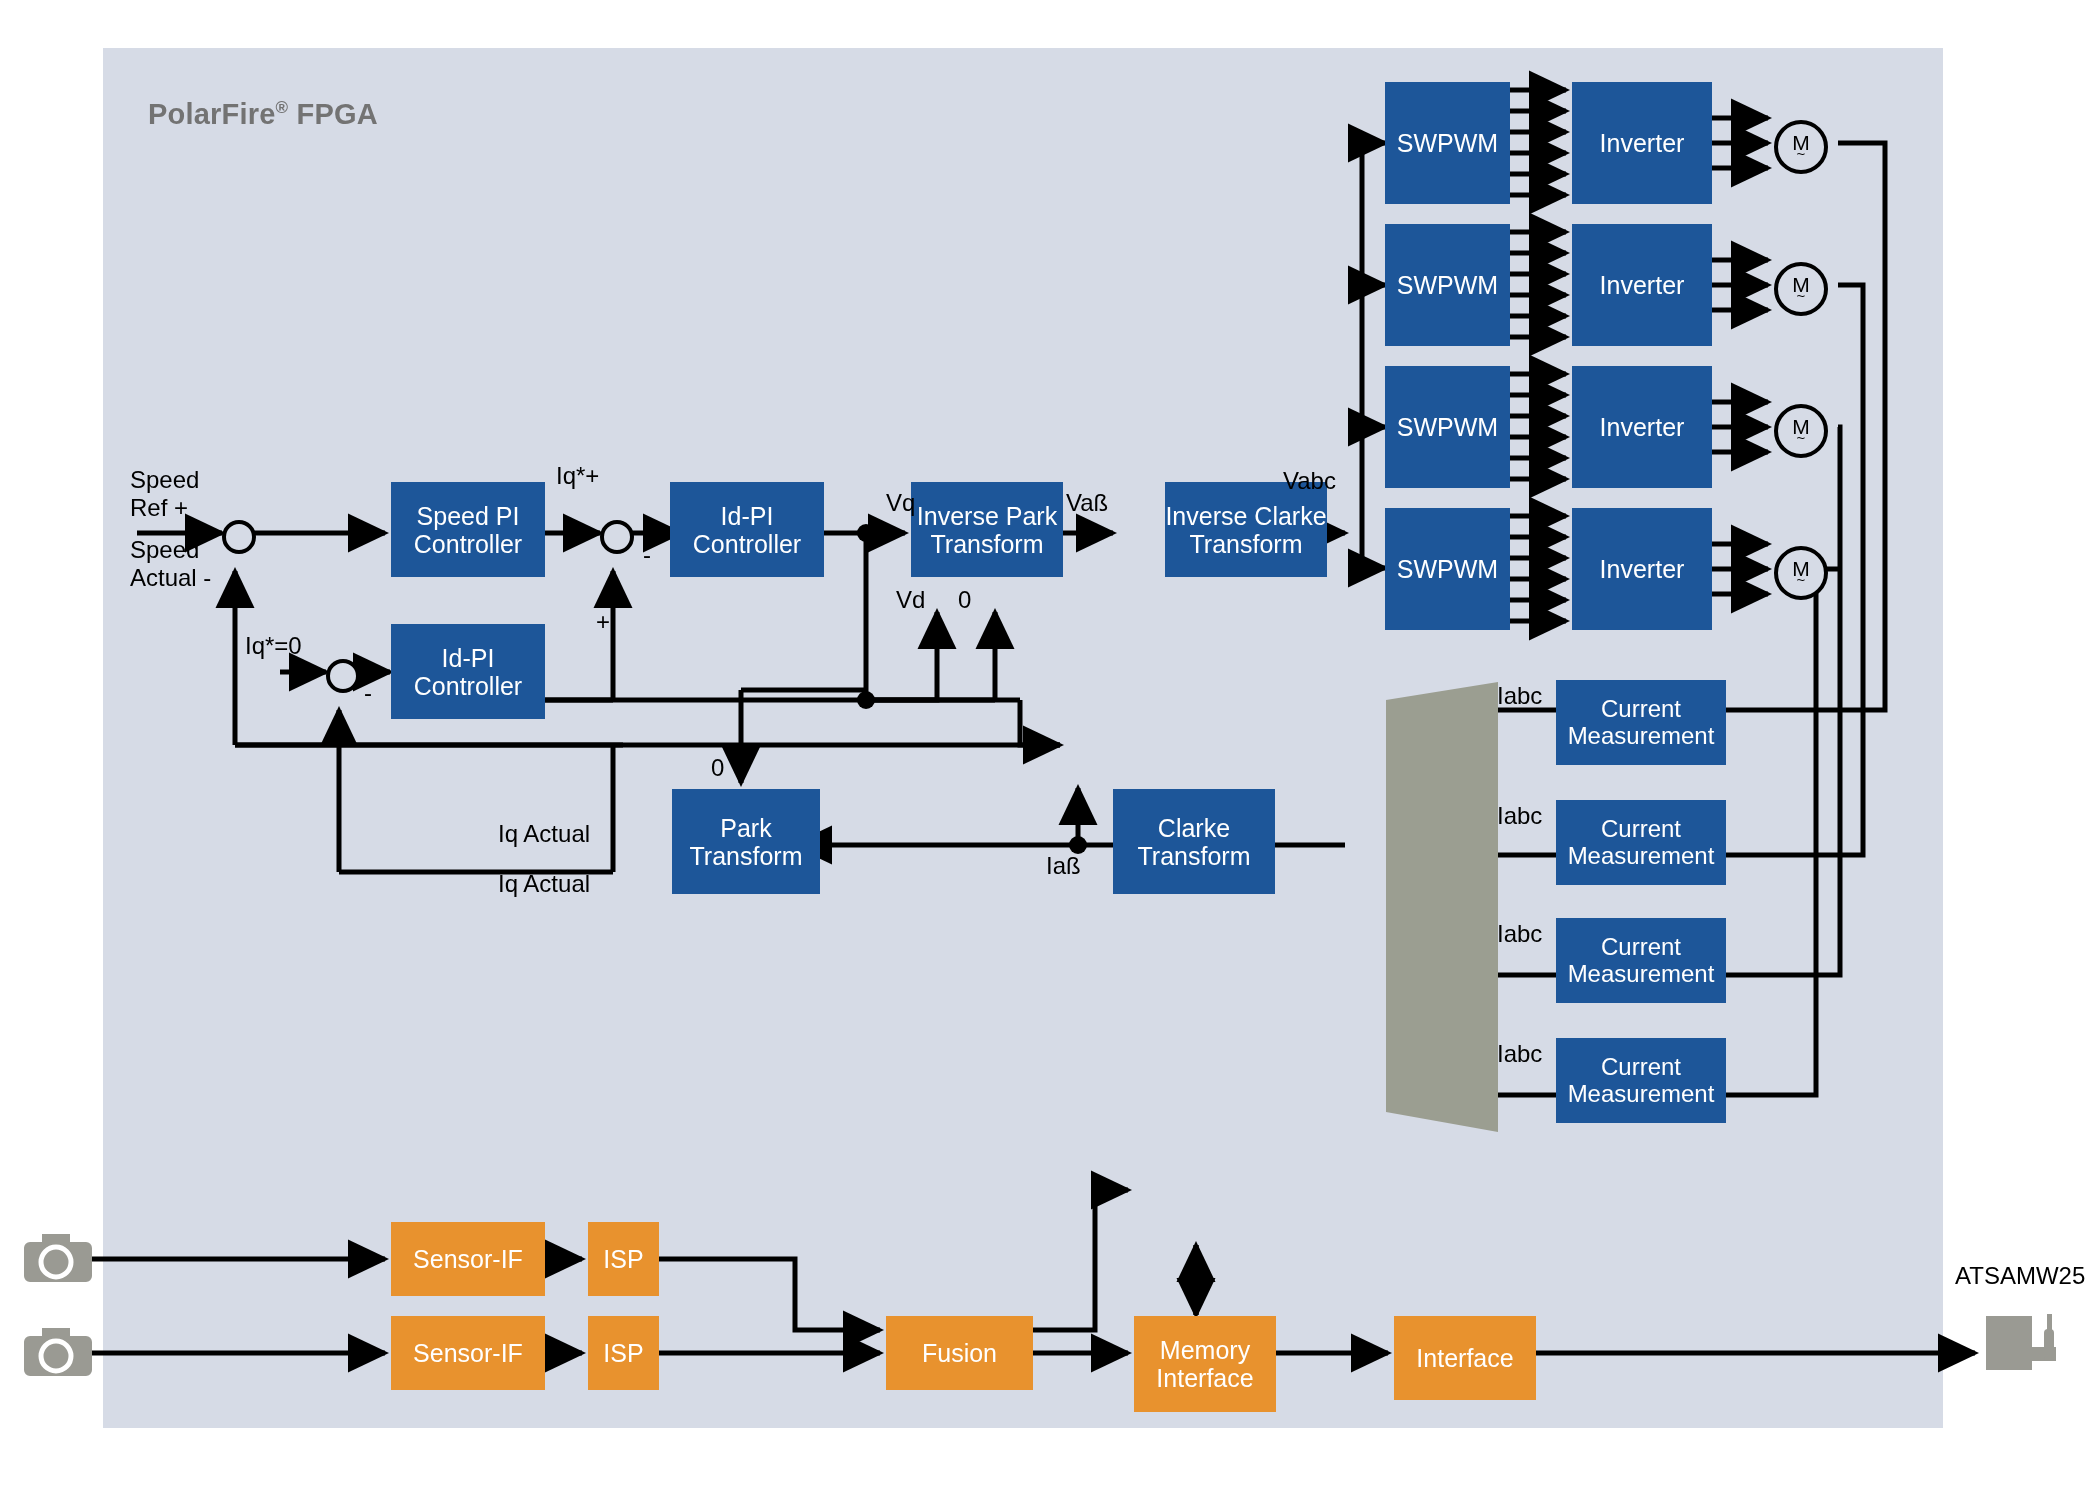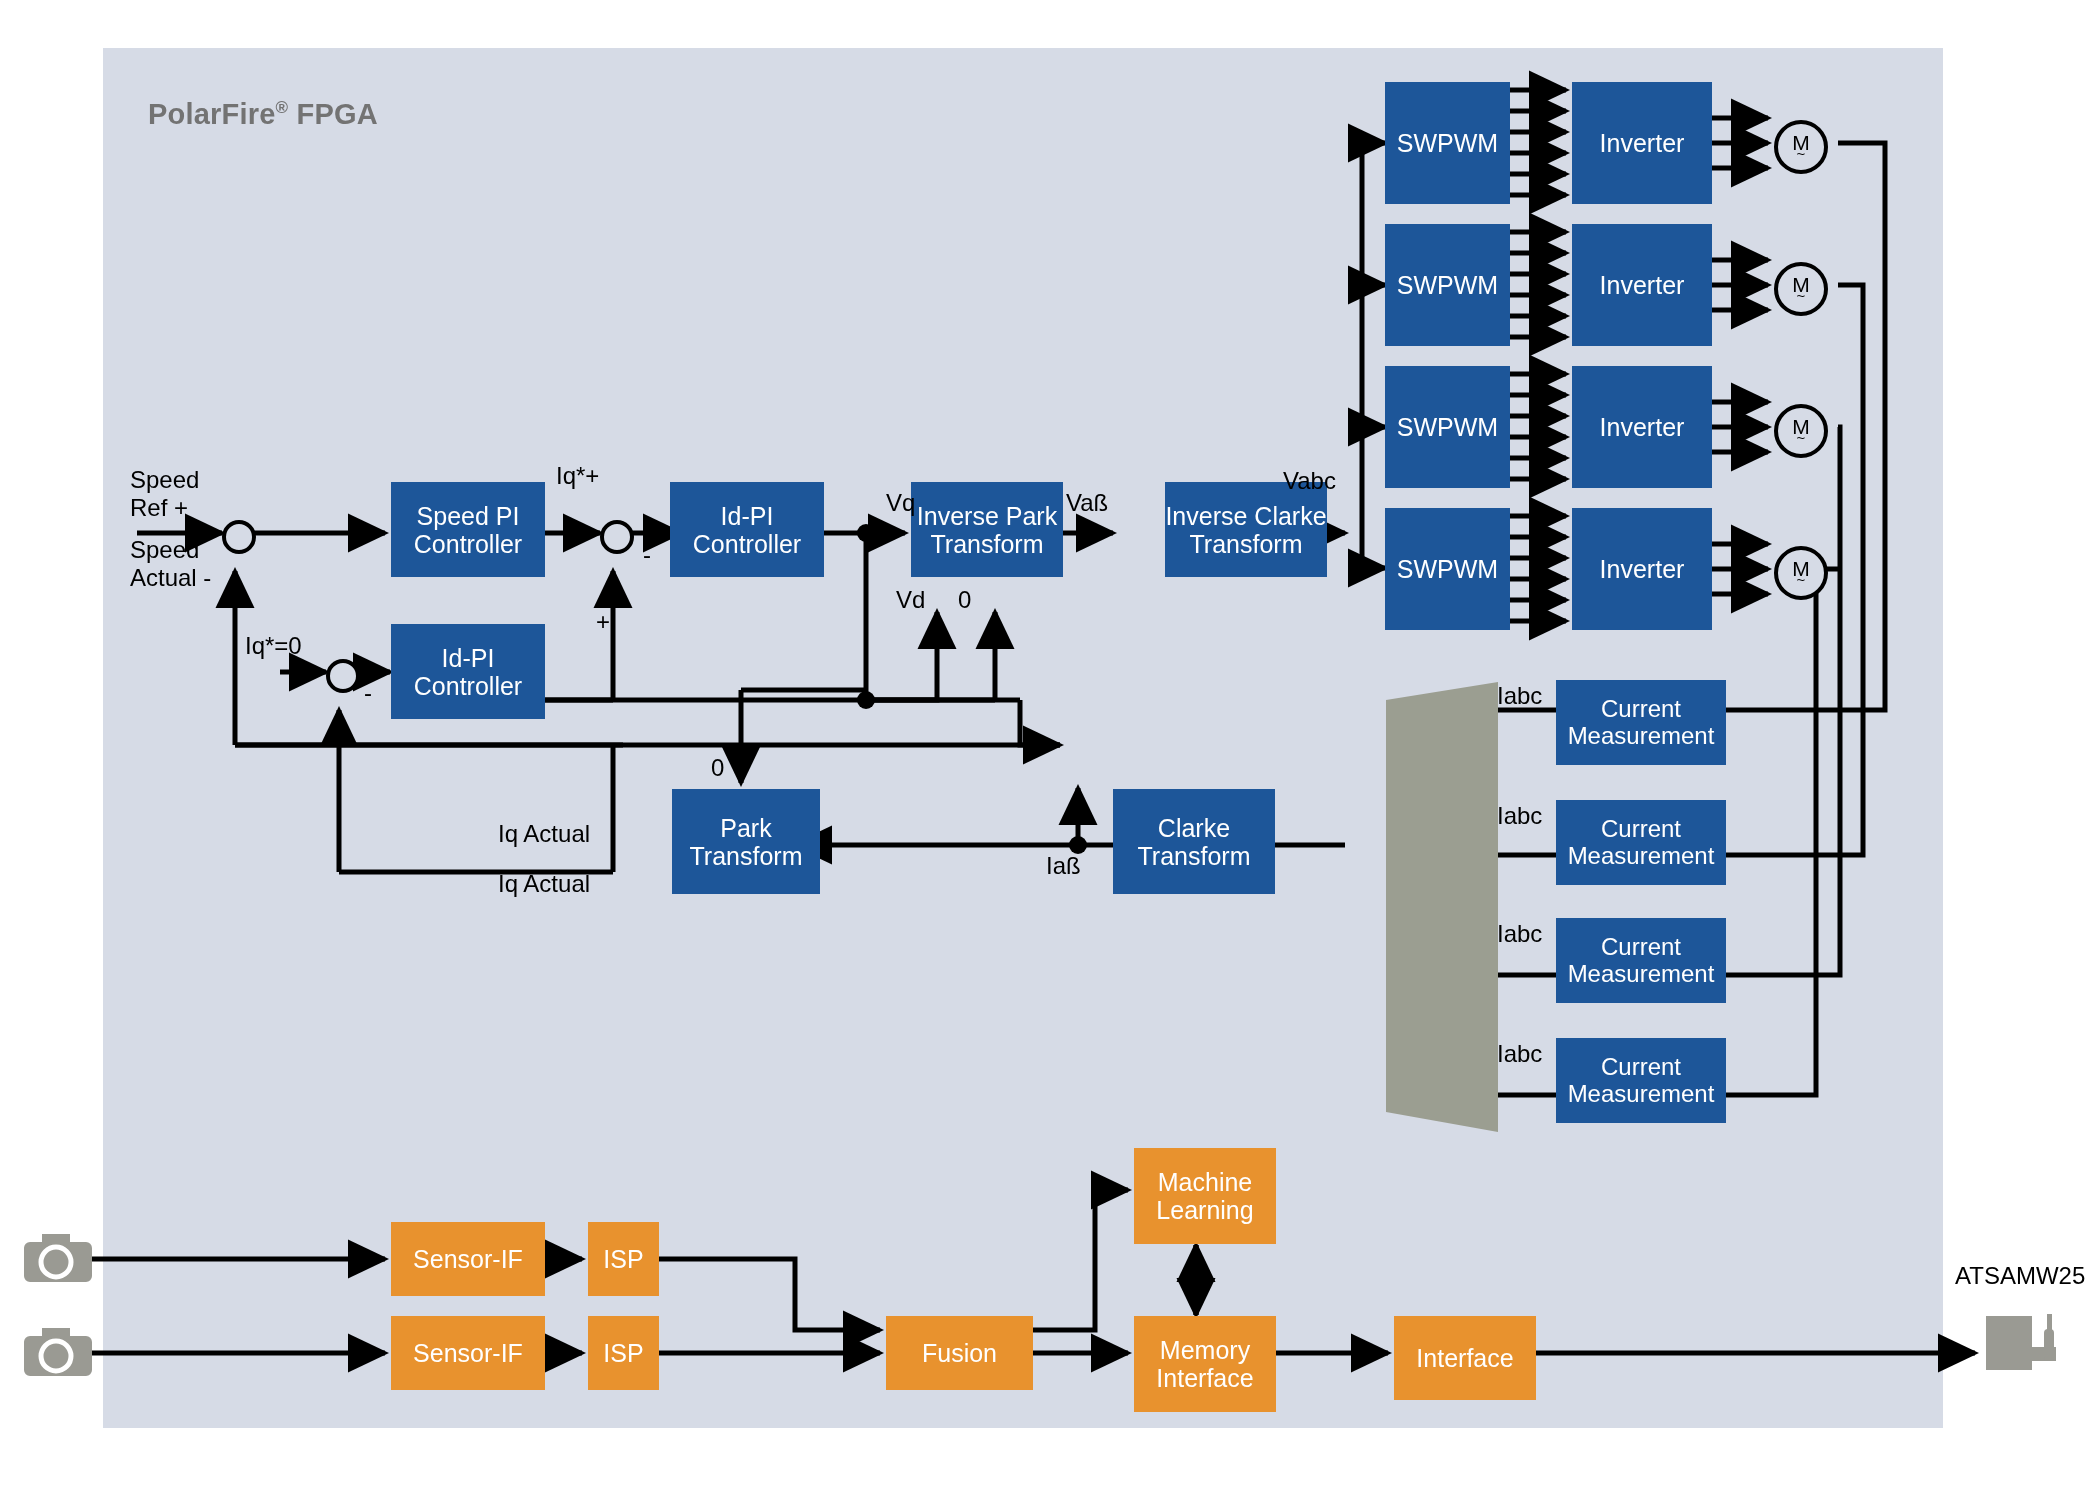--- a/index.html
+++ b/index.html
@@ -323,24 +323,20 @@
     <span>Sensor-IF</span>
     </div>
   <div class="blk orange" style="left:588px;top:1316px;width:71px;height:74px;">
     <span>ISP</span>
     </div>
 
   <div class="blk orange" style="left:886px;top:1316px;width:147px;height:74px;">
     <span>Fusion</span>
     </div>
 
-  <div class="blk orange" style="left:1134px;top:1148px;width:142px;height:96px;">
-    <span style="white-space:pre-line">Machine
-Learning</span>
-    </div>
 
   <div class="blk orange" style="left:1134px;top:1316px;width:142px;height:96px;">
     <span style="white-space:pre-line">Memory
 Interface</span>
     </div>
 
   <div class="blk orange" style="left:1394px;top:1316px;width:142px;height:84px;">
     <span>Interface</span>
     </div>
 

